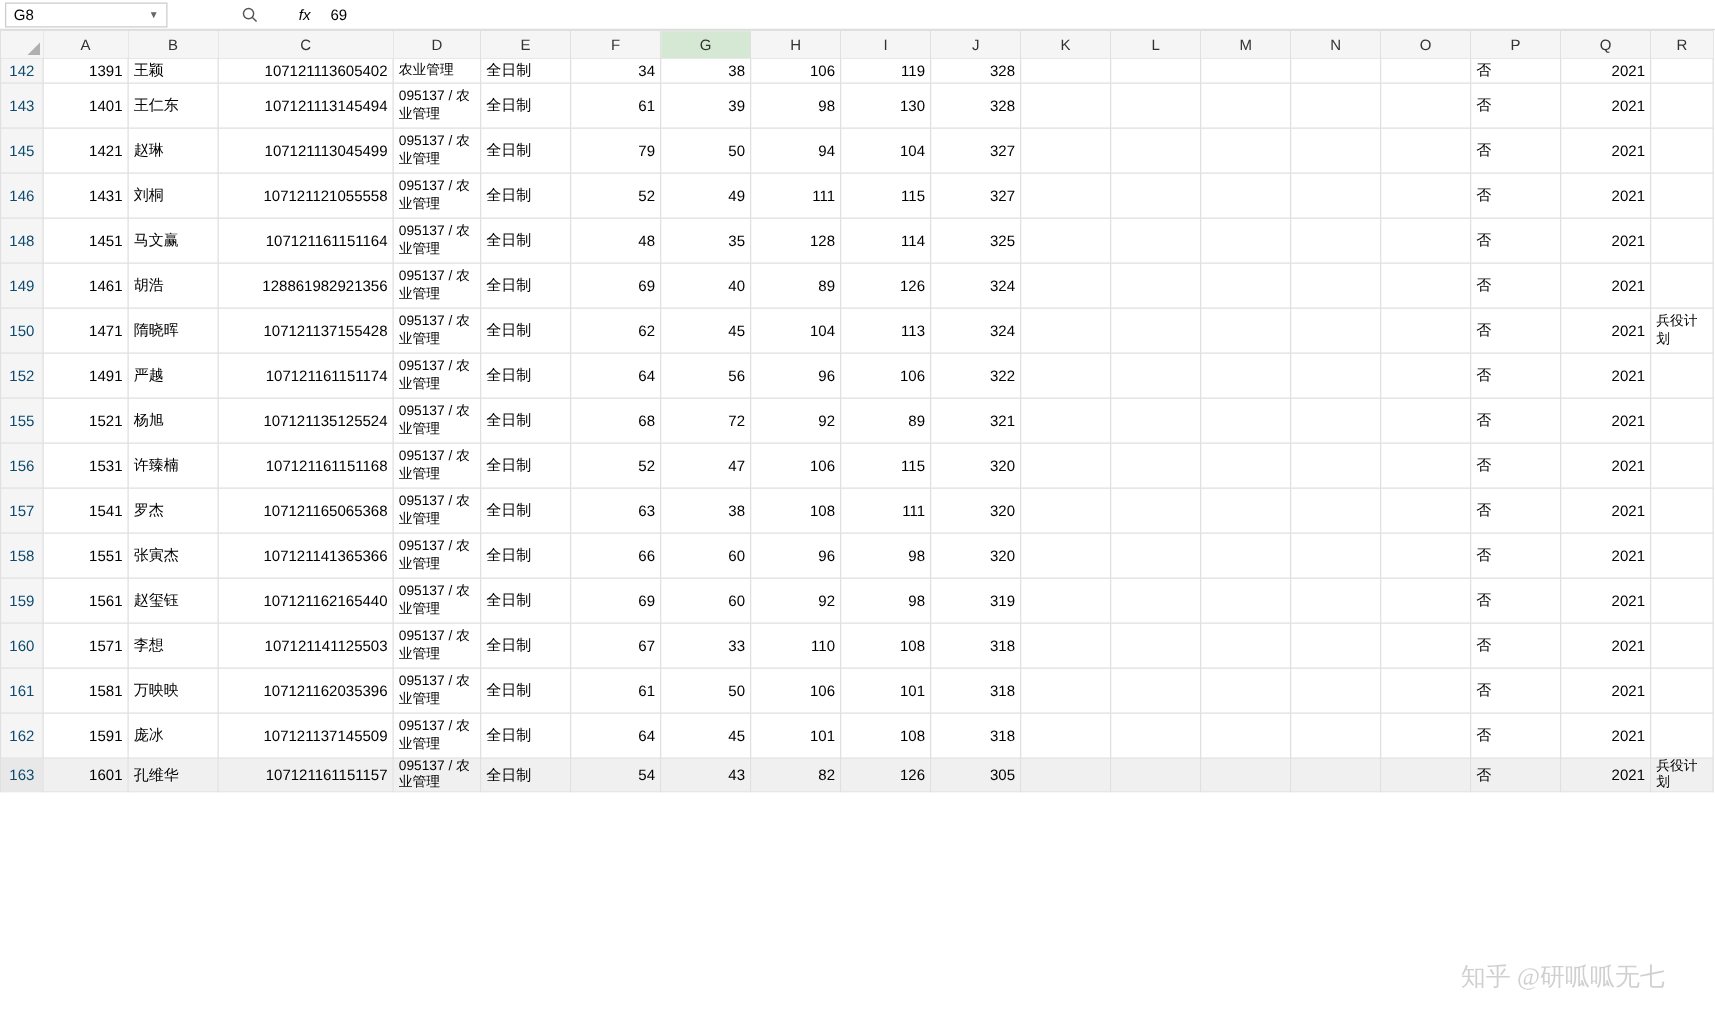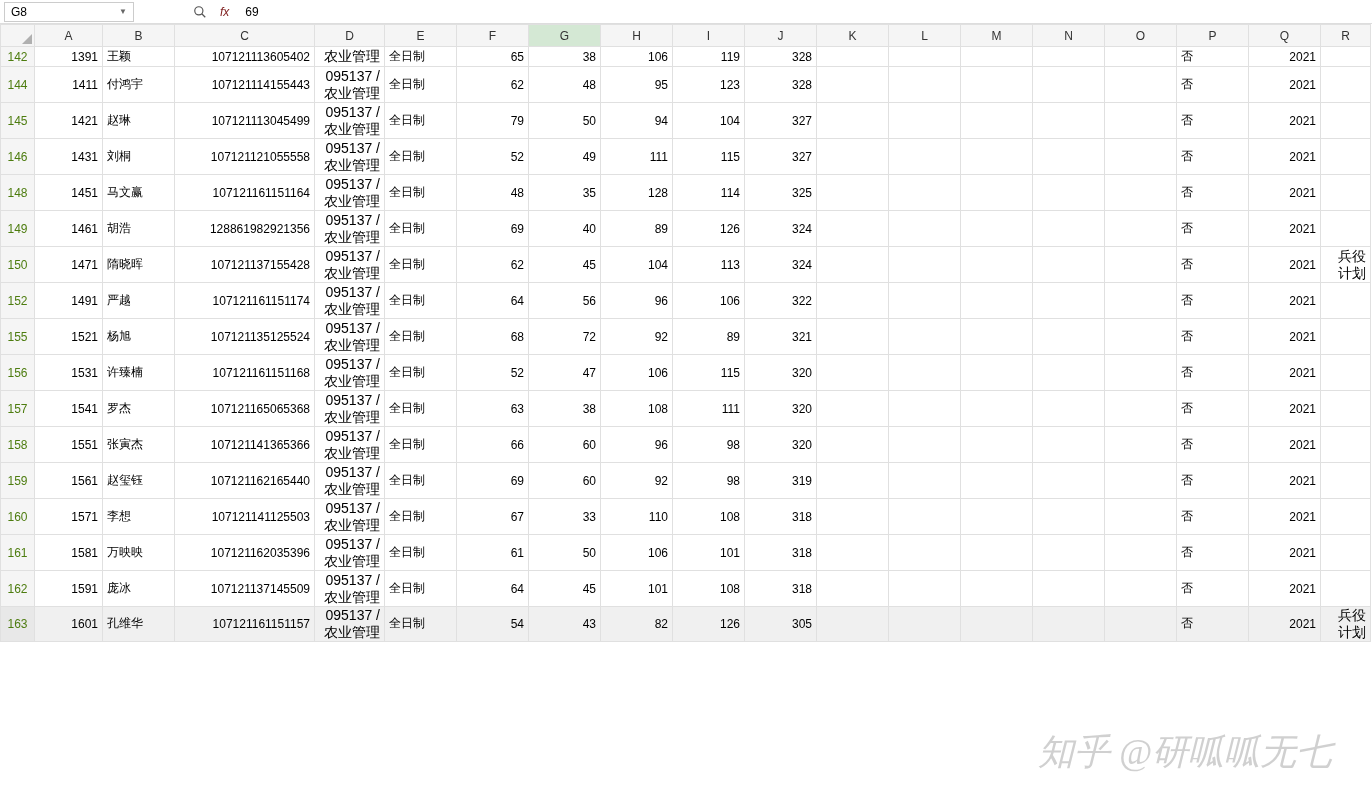--- a/index.html
+++ b/index.html
@@ -2,45 +2,45 @@
 <html><head>
 <meta charset="utf-8">
 <style>
 * { margin: 0; padding: 0; box-sizing: border-box; }
 body { font-family: Arial, "Microsoft YaHei", sans-serif; font-size: 12px; background: #fff; overflow: hidden; }
 
 .toolbar { height: 24px; display: flex; align-items: center; border-bottom: 1px solid #ddd; padding: 4px 4px; gap: 8px; }
 .namebox { width: 130px; height: 20px; border: 1px solid #ccc; font-size: 12px; padding: 0 6px; display: flex; align-items: center; justify-content: space-between; background: #fff; }
 .namebox-drop { font-size: 8px; color: #666; }
 .zoom-icon { width: 16px; height: 16px; display: flex; align-items: center; justify-content: center; color: #555; margin-left: 50px; }
-.fx-label { font-style: italic; color: #7f1d1d; margin-left: 4px; }
+.fx-label { font-style: italic; color: #000000; margin-left: 23px; }
 .formula-input { flex: 1; border: none; height: 20px; padding: 0 8px; font-size: 12px; outline: none; }
 
 .sheet { position: relative; }
 .grid { border-collapse: collapse; table-layout: fixed; }
 .grid th, .grid td { border: 1px solid #e0e0e0; height: 36px; padding: 0 4px; overflow: hidden; white-space: nowrap; }
 .grid thead th { background: #f5f5f5; font-weight: normal; text-align: center; height: 22px; position: relative; color: #333; }
 .grid thead th.sel { background: #d4e8d4; }
-.grid .rowhdr { background: #f5f5f5; text-align: center; width: 34px; font-weight: normal; color: #4d7c0f; height: 36px; }
+.grid .rowhdr { background: #f5f5f5; text-align: center; width: 34px; font-weight: normal; color: #0c4a6e; height: 36px; }
 .grid .corner { background: #f5f5f5; width: 34px; }
 .grid .corner::after { content: ""; position: absolute; right: 2px; bottom: 2px; border-style: solid; border-width: 0 0 10px 10px; border-color: transparent transparent #b0b0b0 transparent; }
 .grid td { text-align: right; height: 36px; }
 .grid td.txt { text-align: left; }
-.grid td.multiline { white-space: normal; line-height: 1.2; font-size: 14px; text-align: right; }
+.grid td.multiline { white-space: normal; line-height: 1.2; font-size: 11px; }
 .grid tr.partial td, .grid tr.partial th { height: 20px; }
 .grid tr.partial2 td, .grid tr.partial2 th { height: 24px; }
 .grid tr.hover td { background: #f0f0f0; }
 .grid tr.hover .rowhdr { background: #e8e8e8; }
 
 .col-A{width:68px}.col-B{width:72px}.col-C{width:140px}.col-D{width:70px}.col-E{width:72px}
 .col-F{width:72px}.col-G{width:72px}.col-H{width:72px}.col-I{width:72px}.col-J{width:72px}
 .col-K{width:72px}.col-L{width:72px}.col-M{width:72px}.col-N{width:72px}.col-O{width:72px}
 .col-P{width:72px}.col-Q{width:72px}.col-R{width:50px}
 
-.watermark { position: fixed; right: 40px; bottom: 34px; font-size: 36px; color: rgba(120,120,120,0.35); font-style: italic; pointer-events: none; font-family: "Microsoft YaHei"; }
+.watermark { position: fixed; right: 40px; bottom: 16px; font-size: 20px; color: rgba(120,120,120,0.35); pointer-events: none; font-family: "Microsoft YaHei"; }
 </style>
 </head>
 <body>
 
 <div class="toolbar">
   <div class="namebox">
     <span>G8</span>
     <span class="namebox-drop">▼</span>
   </div>
   <span class="zoom-icon">
@@ -79,45 +79,45 @@
         </tr>
       </thead>
       <tbody>
         <tr class="partial ">
           <th class="rowhdr">142</th>
           <td class="col-A">1391</td>
           <td class="col-B txt">王颖</td>
           <td class="col-C">107121113605402</td>
           <td class="col-D txt multiline">农业管理</td>
           <td class="col-E txt">全日制</td>
-          <td class="col-F">65</td>
+          <td class="col-F">34</td>
           <td class="col-G">38</td>
           <td class="col-H">106</td>
           <td class="col-I">119</td>
           <td class="col-J">328</td>
           <td class="col-K"></td>
           <td class="col-L"></td>
           <td class="col-M"></td>
           <td class="col-N"></td>
           <td class="col-O"></td>
           <td class="col-P txt">否</td>
           <td class="col-Q">2021</td>
           <td class="col-R txt multiline"></td>
         </tr>
         <tr class="">
-          <th class="rowhdr">144</th>
-          <td class="col-A">1411</td>
-          <td class="col-B txt">付鸿宇</td>
-          <td class="col-C">107121114155443</td>
-          <td class="col-D txt multiline">095137 / 农业管理</td>
-          <td class="col-E txt">全日制</td>
-          <td class="col-F">62</td>
-          <td class="col-G">48</td>
-          <td class="col-H">95</td>
-          <td class="col-I">123</td>
+          <th class="rowhdr">143</th>
+          <td class="col-A">1401</td>
+          <td class="col-B txt">王仁东</td>
+          <td class="col-C">107121113145494</td>
+          <td class="col-D txt multiline">095137 / 农业管理</td>
+          <td class="col-E txt">全日制</td>
+          <td class="col-F">61</td>
+          <td class="col-G">39</td>
+          <td class="col-H">98</td>
+          <td class="col-I">130</td>
           <td class="col-J">328</td>
           <td class="col-K"></td>
           <td class="col-L"></td>
           <td class="col-M"></td>
           <td class="col-N"></td>
           <td class="col-O"></td>
           <td class="col-P txt">否</td>
           <td class="col-Q">2021</td>
           <td class="col-R txt multiline"></td>
         </tr>

